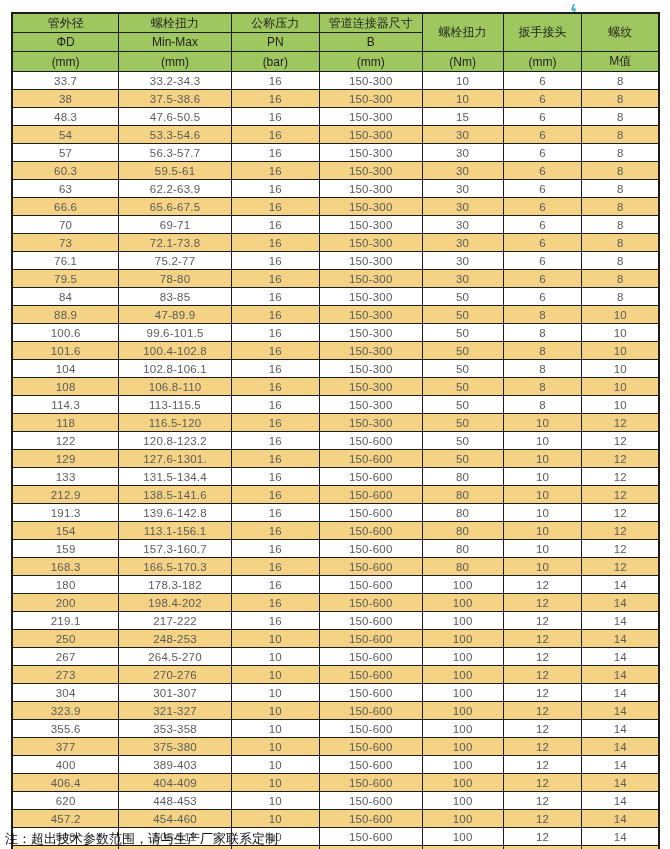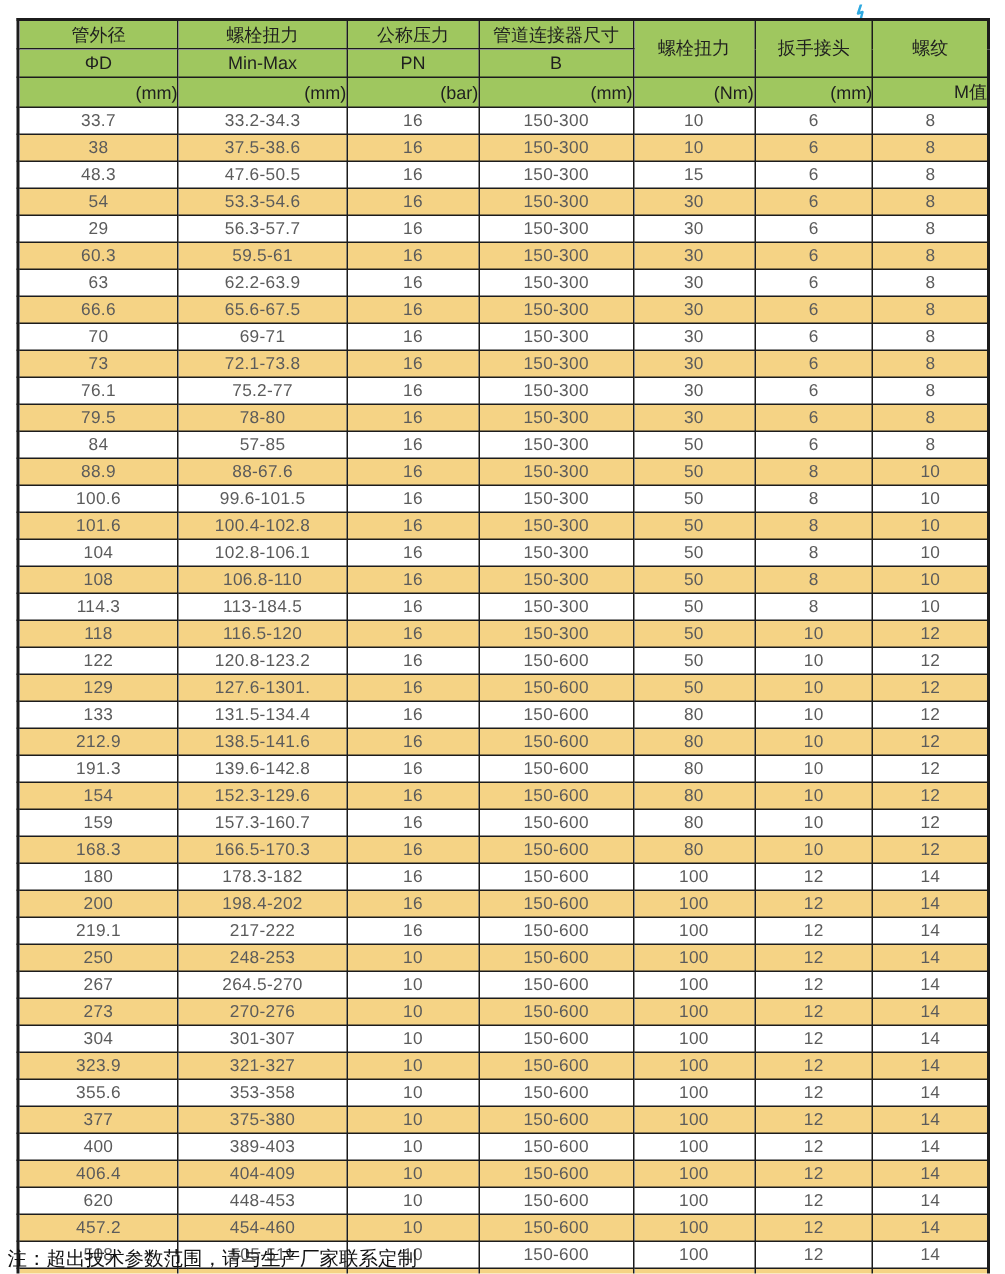--- a/index.html
+++ b/index.html
@@ -28,21 +28,21 @@
     border:1px solid var(--border);
     text-align:center;vertical-align:middle;
     padding:0;margin:0;white-space:nowrap;overflow:hidden;
   }
   thead th{
     background:var(--green);
     color:var(--header-text);
     font-size:12px;font-weight:normal;
     height:18px;
   }
-  thead tr.unit-row th{height:19px;text-align:right;}
+  thead tr.unit-row th{height:19px;}
   tbody td{
     font-size:11.5px;
     color:var(--cell-text);
     height:17px;
     letter-spacing:0.2px;
   }
   tbody tr.white td{background:var(--white-row);}
   tbody tr.tan td{background:var(--tan);}
   .note{
     position:absolute;left:5px;top:830px;width:660px;
@@ -127,21 +127,21 @@
         <tr class="tan">
           <td>54</td>
           <td>53.3-54.6</td>
           <td>16</td>
           <td>150-300</td>
           <td>30</td>
           <td>6</td>
           <td>8</td>
         </tr>
         <tr class="white">
-          <td>29</td>
+          <td>57</td>
           <td>56.3-57.7</td>
           <td>16</td>
           <td>150-300</td>
           <td>30</td>
           <td>6</td>
           <td>8</td>
         </tr>
         <tr class="tan">
           <td>60.3</td>
           <td>59.5-61</td>
@@ -200,30 +200,30 @@
           <td>79.5</td>
           <td>78-80</td>
           <td>16</td>
           <td>150-300</td>
           <td>30</td>
           <td>6</td>
           <td>8</td>
         </tr>
         <tr class="white">
           <td>84</td>
-          <td>57-85</td>
+          <td>83-85</td>
           <td>16</td>
           <td>150-300</td>
           <td>50</td>
           <td>6</td>
           <td>8</td>
         </tr>
         <tr class="tan">
           <td>88.9</td>
-          <td>88-67.6</td>
+          <td>47-89.9</td>
           <td>16</td>
           <td>150-300</td>
           <td>50</td>
           <td>8</td>
           <td>10</td>
         </tr>
         <tr class="white">
           <td>100.6</td>
           <td>99.6-101.5</td>
           <td>16</td>
@@ -254,21 +254,21 @@
           <td>108</td>
           <td>106.8-110</td>
           <td>16</td>
           <td>150-300</td>
           <td>50</td>
           <td>8</td>
           <td>10</td>
         </tr>
         <tr class="white">
           <td>114.3</td>
-          <td>113-184.5</td>
+          <td>113-115.5</td>
           <td>16</td>
           <td>150-300</td>
           <td>50</td>
           <td>8</td>
           <td>10</td>
         </tr>
         <tr class="tan">
           <td>118</td>
           <td>116.5-120</td>
           <td>16</td>
@@ -317,21 +317,21 @@
           <td>191.3</td>
           <td>139.6-142.8</td>
           <td>16</td>
           <td>150-600</td>
           <td>80</td>
           <td>10</td>
           <td>12</td>
         </tr>
         <tr class="tan">
           <td>154</td>
-          <td>152.3-129.6</td>
+          <td>113.1-156.1</td>
           <td>16</td>
           <td>150-600</td>
           <td>80</td>
           <td>10</td>
           <td>12</td>
         </tr>
         <tr class="white">
           <td>159</td>
           <td>157.3-160.7</td>
           <td>16</td>

